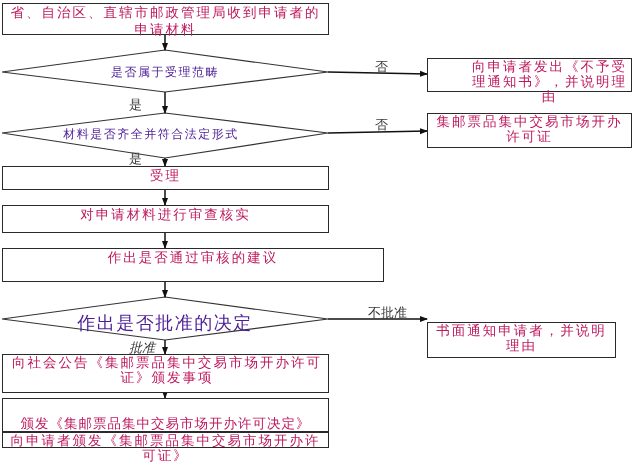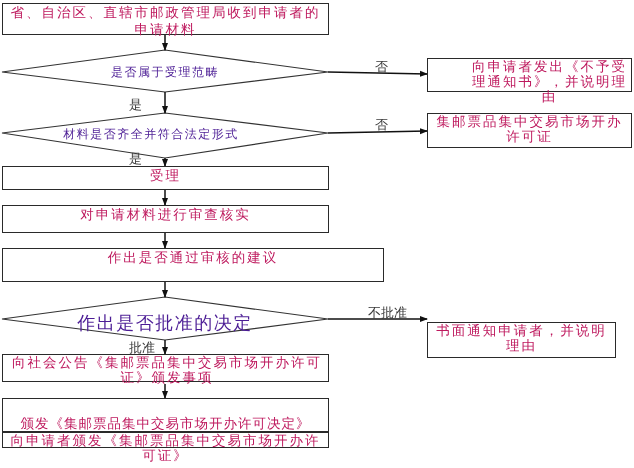--- a/index.html
+++ b/index.html
@@ -58,21 +58,21 @@
 <div class="box" style="left:2px; top:205px; width:327px; height:28px;">
   <span>对申请材料进行审查核实</span>
 </div>
 
 <div class="box" style="left:2px; top:248px; width:382px; height:34px;">
   <span>作出是否通过审核的建议</span>
 </div>
 
 <div class="dlabel" style="left:65px; top:311px; width:200px; font-size:18px;">作出是否批准的决定</div>
 
-<div class="box" style="left:2px; top:354px; width:327px; height:28px; line-height:15px;padding-left:7px;">
+<div class="box" style="left:2px; top:354px; width:327px; height:39px; line-height:15px;padding-left:7px;">
   <span>向社会公告《集邮票品集中交易市场开办许可证》颁发事项</span>
 </div>
 
 <div class="box" style="left:2px; top:398px; width:327px; height:20px; letter-spacing:1px; padding:16px;">
   <span>颁发《集邮票品集中交易市场开办许可决定》</span>
 </div>
 
 <div class="box" style="left:2px; top:432px; width:327px; height:16px; line-height:15px;">
   <span>向申请者颁发《集邮票品集中交易市场开办许可证》</span>
 </div>
@@ -86,14 +86,14 @@
 </div>
 
 <div class="box" style="left:427px; top:302px; width:189px; height:36px; line-height:15px;margin-top:20px;">
   <span>书面通知申请者，并说明理由</span>
 </div>
 
 <div class="elabel" style="left:375px; top:58px;">否</div>
 <div class="elabel" style="left:375px; top:116px;">否</div>
 <div class="elabel" style="left:129px; top:96px;">是</div>
 <div class="elabel" style="left:129px; top:150px;">是</div>
-<div class="elabel" style="left:129px; top:339px;">批准</div>
+<div class="elabel" style="left:129px; top:339px;font-style:italic;">批准</div>
 <div class="elabel" style="left:368px; top:304px;">不批准</div>
 
 </body></html>

